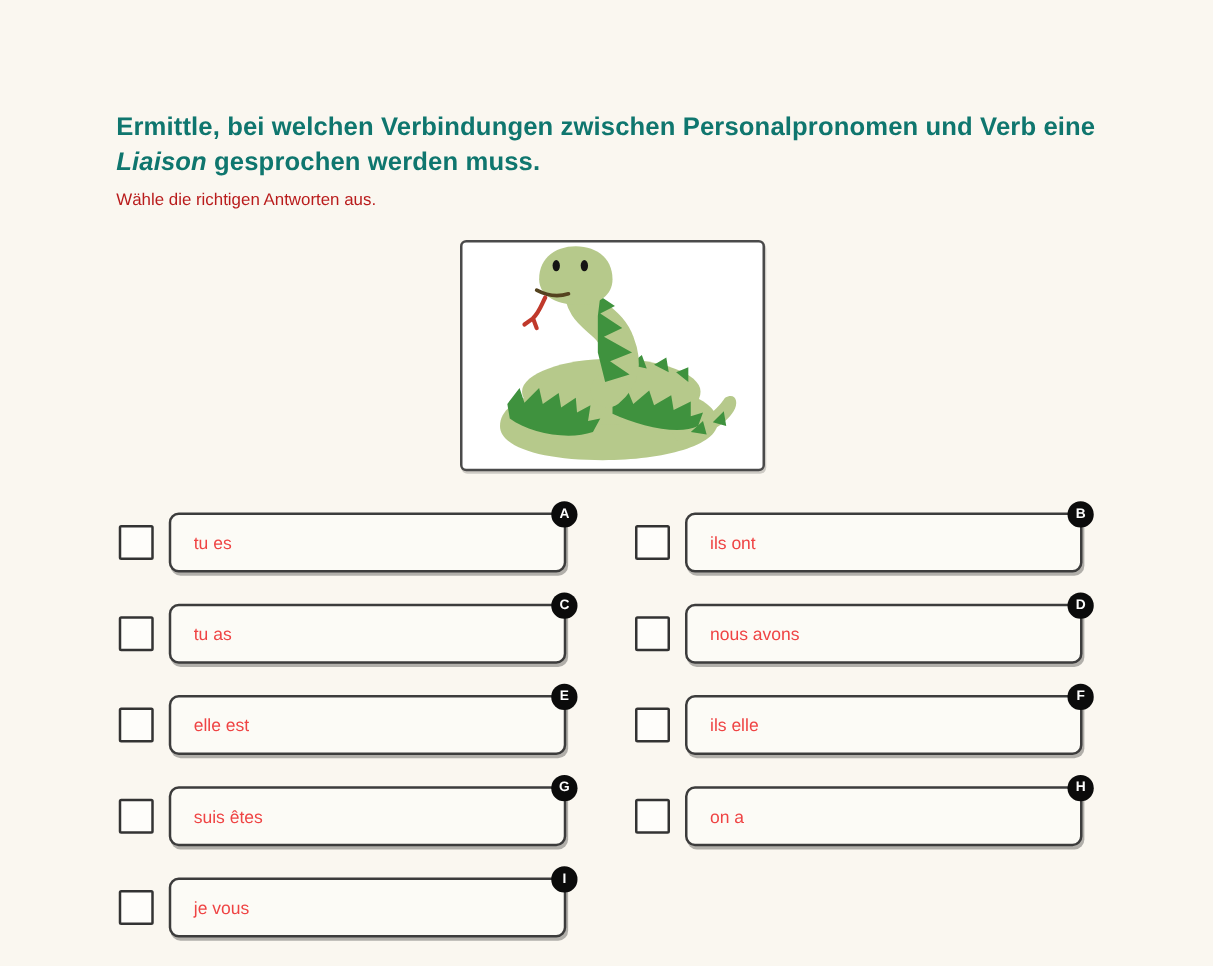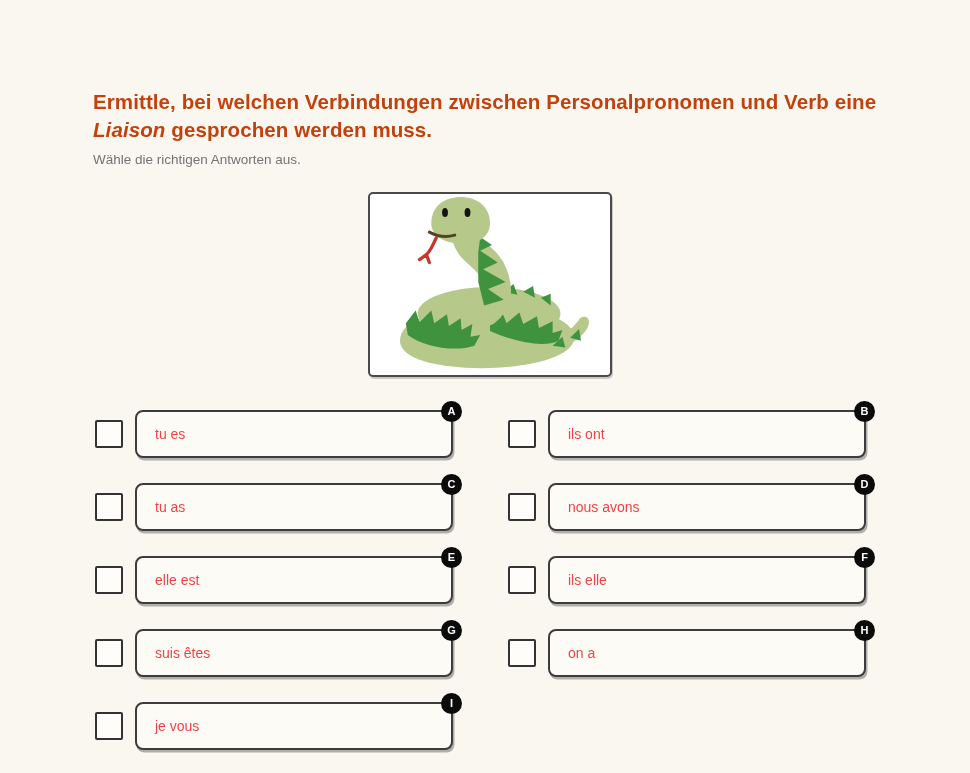--- a/index.html
+++ b/index.html
@@ -4,27 +4,27 @@
 <style>
   html,body{margin:0;padding:0;}
   body{
     width:970px;height:773px;position:relative;overflow:hidden;
     background:#faf7f0;
     font-family:"Liberation Sans", sans-serif;
     color:#141414;
   }
   .page-title{
     position:absolute;left:93px;top:88px;width:790px;margin:0;
-    font-size:20.5px;line-height:28px;font-weight:700;color:#c2410c;
+    font-size:20.5px;line-height:28px;font-weight:700;color:#0f766e;
     letter-spacing:.1px;
   }
   .page-title em{font-style:italic;}
   .instruction{
     position:absolute;left:93px;top:152px;margin:0;
-    font-size:13.5px;color:#737373;
+    font-size:13.5px;color:#b91c1c;
   }
   .image-frame{
     position:absolute;left:368px;top:192px;width:244px;height:185px;
     background:#ffffff;border:2px solid #4a4a4a;border-radius:5px;
     box-sizing:border-box;box-shadow:1px 2px 0 rgba(0,0,0,.18);
   }
   .image-frame svg{width:100%;height:100%;display:block;}
   .options-col{position:absolute;top:410px;}
   .col-left{left:95px;}
   .col-right{left:508px;}

